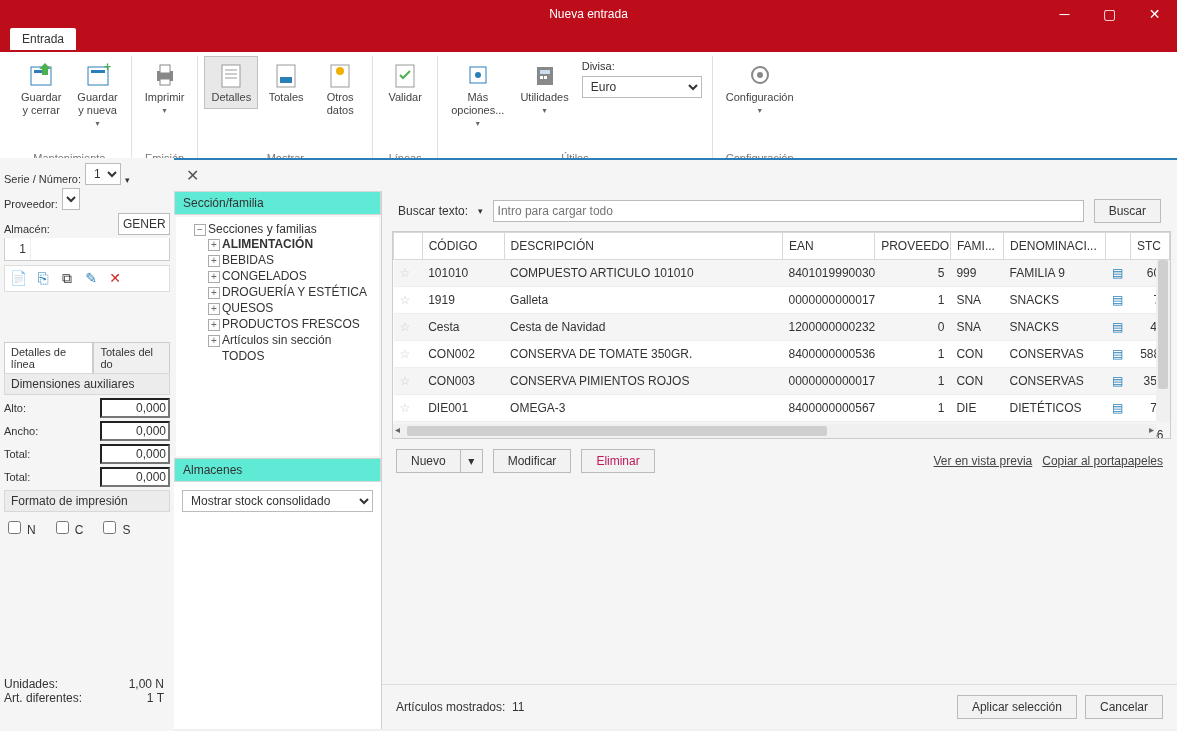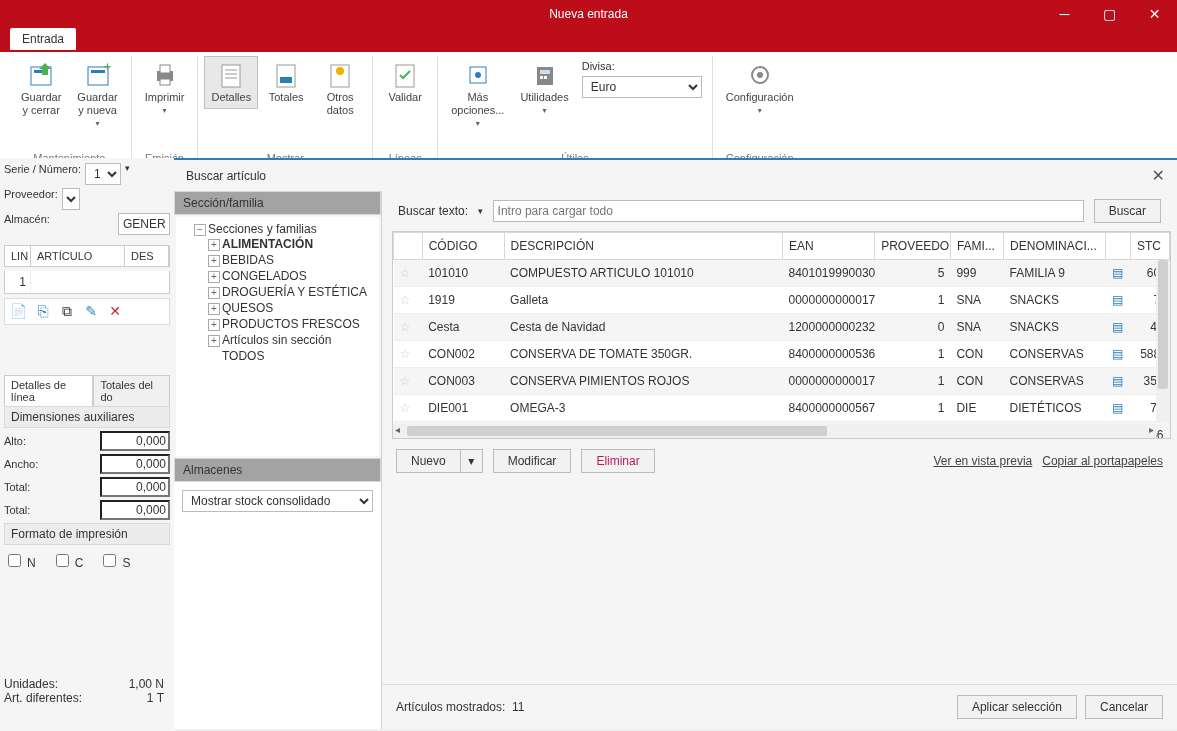--- a/index.html
+++ b/index.html
@@ -24,21 +24,21 @@
 .currency-block{display:flex;flex-direction:column;padding:4px;gap:4px}
 .currency-block label{font-size:11px}
 .currency-block select{width:120px;height:22px}
 input[type=text],select{border:1px solid #bbb;background:#fff;height:22px;padding:0 4px;font-size:12px}
 .modal{position:absolute;top:158px;left:174px;right:0;bottom:2px;background:#f5f5f5;border-top:2px solid #2a7fb8;display:flex;flex-direction:column}
 .modal-header{display:flex;align-items:center;padding:6px 12px}
 .modal-header .mt{flex:1;font-size:12px}
 .closex{font-size:16px;cursor:pointer;color:#555}
 .modal-body{flex:1;display:flex;overflow:hidden}
 .left-pane{width:208px;border-right:1px solid #d0d0d0;display:flex;flex-direction:column}
-.pane-title{background:#a3a3a3;border:1px solid #d8d8d8;padding:4px 8px;font-size:12px}
+.pane-title{background:#5eead4;border:1px solid #d8d8d8;padding:4px 8px;font-size:12px}
 .tree{flex:1;overflow:auto;padding:4px 4px;background:#fff;margin:2px}
 .tree ul{list-style:none;margin:0;padding-left:14px}
 .tree li{padding:1px 0;font-size:12px;color:#222;white-space:nowrap}
 .tree .exp{display:inline-block;width:12px;text-align:center;color:#666;margin-right:2px;border:1px solid #aaa;font-size:10px;line-height:10px;height:12px}
 .tree .bold{font-weight:bold}
 .alm-section{border-top:1px solid #d0d0d0}
 .alm-body{padding:8px;background:#fff;flex:1}
 .right-pane{flex:1;display:flex;flex-direction:column;min-width:0}
 .search-row{display:flex;align-items:center;gap:10px;padding:8px 16px}
 .search-row input{flex:1}
@@ -59,21 +59,21 @@
 .hscr .arrow,.vscr .arrow{position:absolute;font-size:10px;color:#666}
 .action-row{display:flex;align-items:center;padding:6px 14px;gap:10px}
 .action-row .links{margin-left:auto;display:flex;gap:10px}
 .action-row a{color:#444;text-decoration:underline;cursor:pointer;font-size:12px}
 .modal-footer{border-top:1px solid #ddd;padding:10px 14px;display:flex;align-items:center}
 .modal-footer .status{flex:1}
 .split-btn{display:flex}
 .split-btn .btn{border-radius:0}
 .split-btn .dd{width:22px;padding:4px 0;text-align:center;border-left:none}
 .under-left{position:absolute;left:0;top:158px;width:174px;bottom:0;background:#f5f5f5;padding:2px 4px}
-.under-left .row{display:flex;align-items:flex-start;margin:3px 0;gap:4px}
+.under-left .row{display:flex;align-items:flex-end;margin:3px 0;gap:4px}
 .under-left label{font-size:11px}
 .under-left input.ro{width:70px;text-align:right;background:#fff}
 .section-tabs{display:flex;margin-top:50px}
 .section-tabs .st{background:#fff;border:1px solid #ccc;padding:3px 6px;font-size:11px;border-bottom:none}
 .dim-head{background:#ececec;border:1px solid #d8d8d8;padding:3px 6px;font-size:12px;margin-top:0}
 .dim-row{display:flex;justify-content:space-between;margin:3px 0;align-items:center}
 .dim-row input{width:70px;text-align:right}
 .chk{display:flex;gap:16px;margin:6px 0}
 .footer-stats{position:absolute;bottom:26px;left:4px;font-size:11px;color:#666}
 .doc-grid-head{display:flex;background:#f0f0f0;border:1px solid #ccc;margin:4px 0}
@@ -233,25 +233,20 @@
   </div>
   <div class="row">
     <label>Proveedor:</label>
     <select style="width:18px"></select>
   </div>
   <div class="row">
     <label>Almacén:</label>
     <input type="text" class="ro" style="text-align: left; width: 52px; margin-left: auto;" value="GENERA">
   </div>
 
-  <div class="doc-grid-head" style="margin-top:10px">
-    <div style="width:26px">LIN</div>
-    <div style="width:94px">ARTÍCULO</div>
-    <div style="flex:1">DES</div>
-  </div>
   <div style="display:flex;background:#fff;border:1px solid #ccc;border-top:none">
     <div style="width:26px;padding:4px;text-align:right;border-right:1px solid #eee">1</div>
     <div style="flex:1"></div>
   </div>
 
   <div class="toolbar-icons">
     <span>📄</span>
     <span style="color:#2a7fb8">⎘</span>
     <span>⧉</span>
     <span style="color:#2a7fb8">✎</span>
@@ -294,21 +289,20 @@
       </div>
     <div style="display:flex;justify-content:space-between;width:160px">
         <span>Art. diferentes:</span>
         <span><span>1</span> <span>T</span></span>
       </div>
   </div>
 </div>
 
 <div class="modal">
   <div class="modal-header">
-    <div class="mt">Buscar artículo</div>
     <div class="closex">✕</div>
   </div>
   <div class="modal-body">
     <div class="left-pane">
       <div class="pane-title">Sección/familia</div>
       <div class="tree">
         <ul>
           <li><span class="exp">−</span><span>Secciones y familias</span>
             <ul id="tree-items">
                 <li><span class="exp">+</span><span class="bold">ALIMENTACIÓN</span></li>

